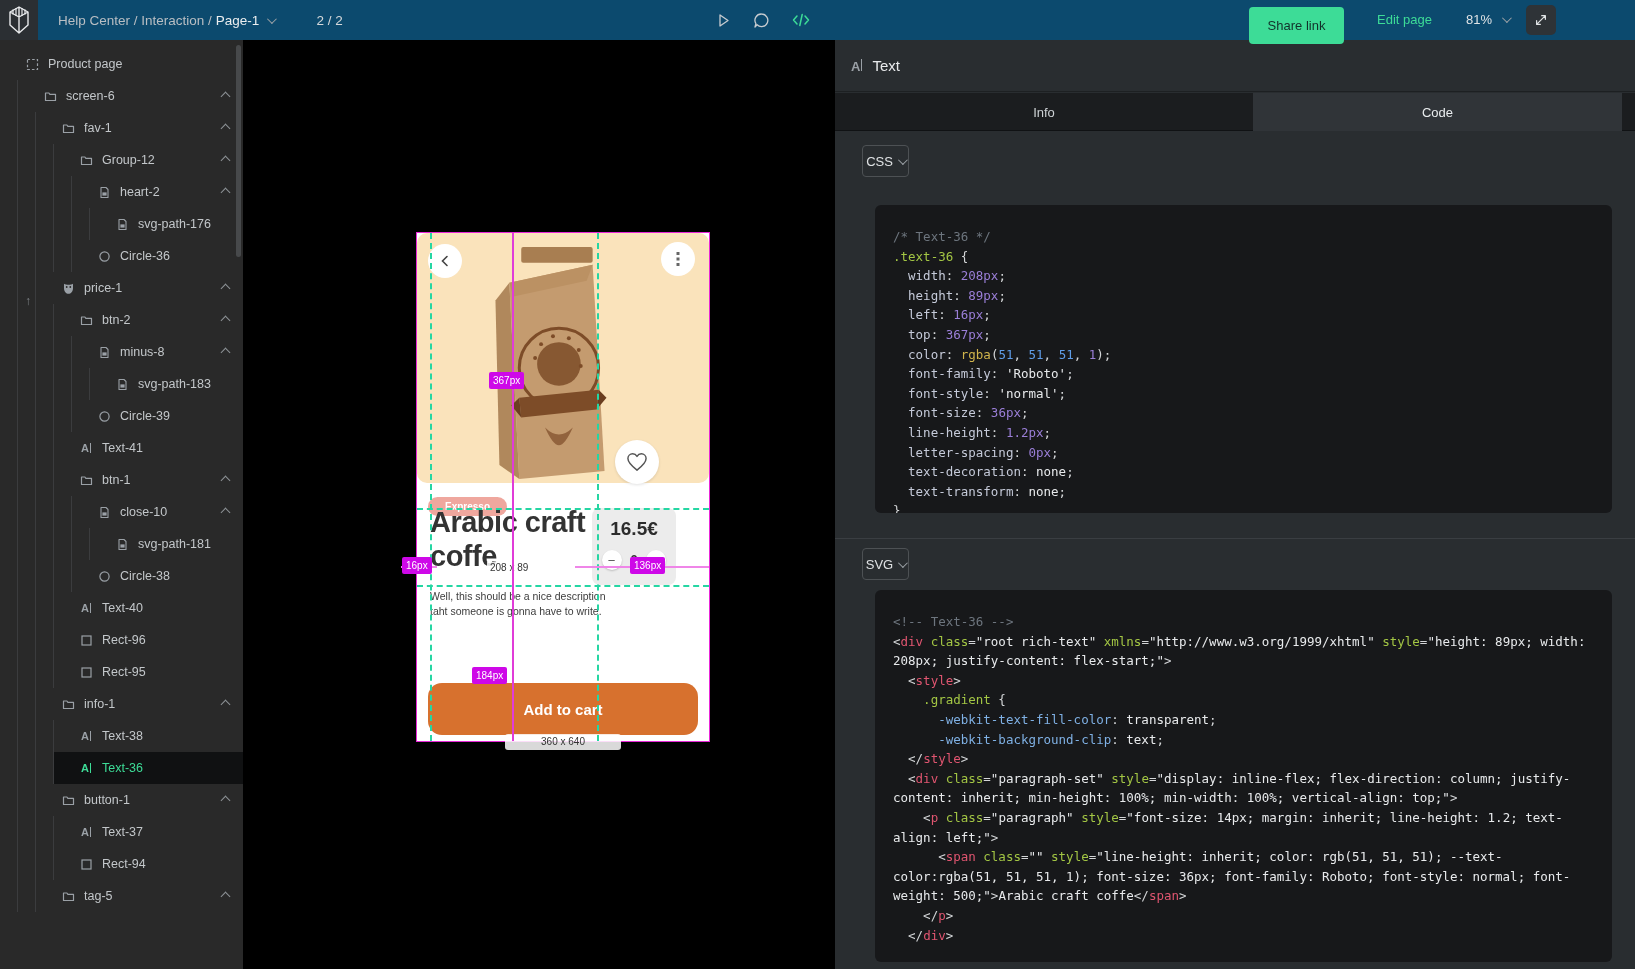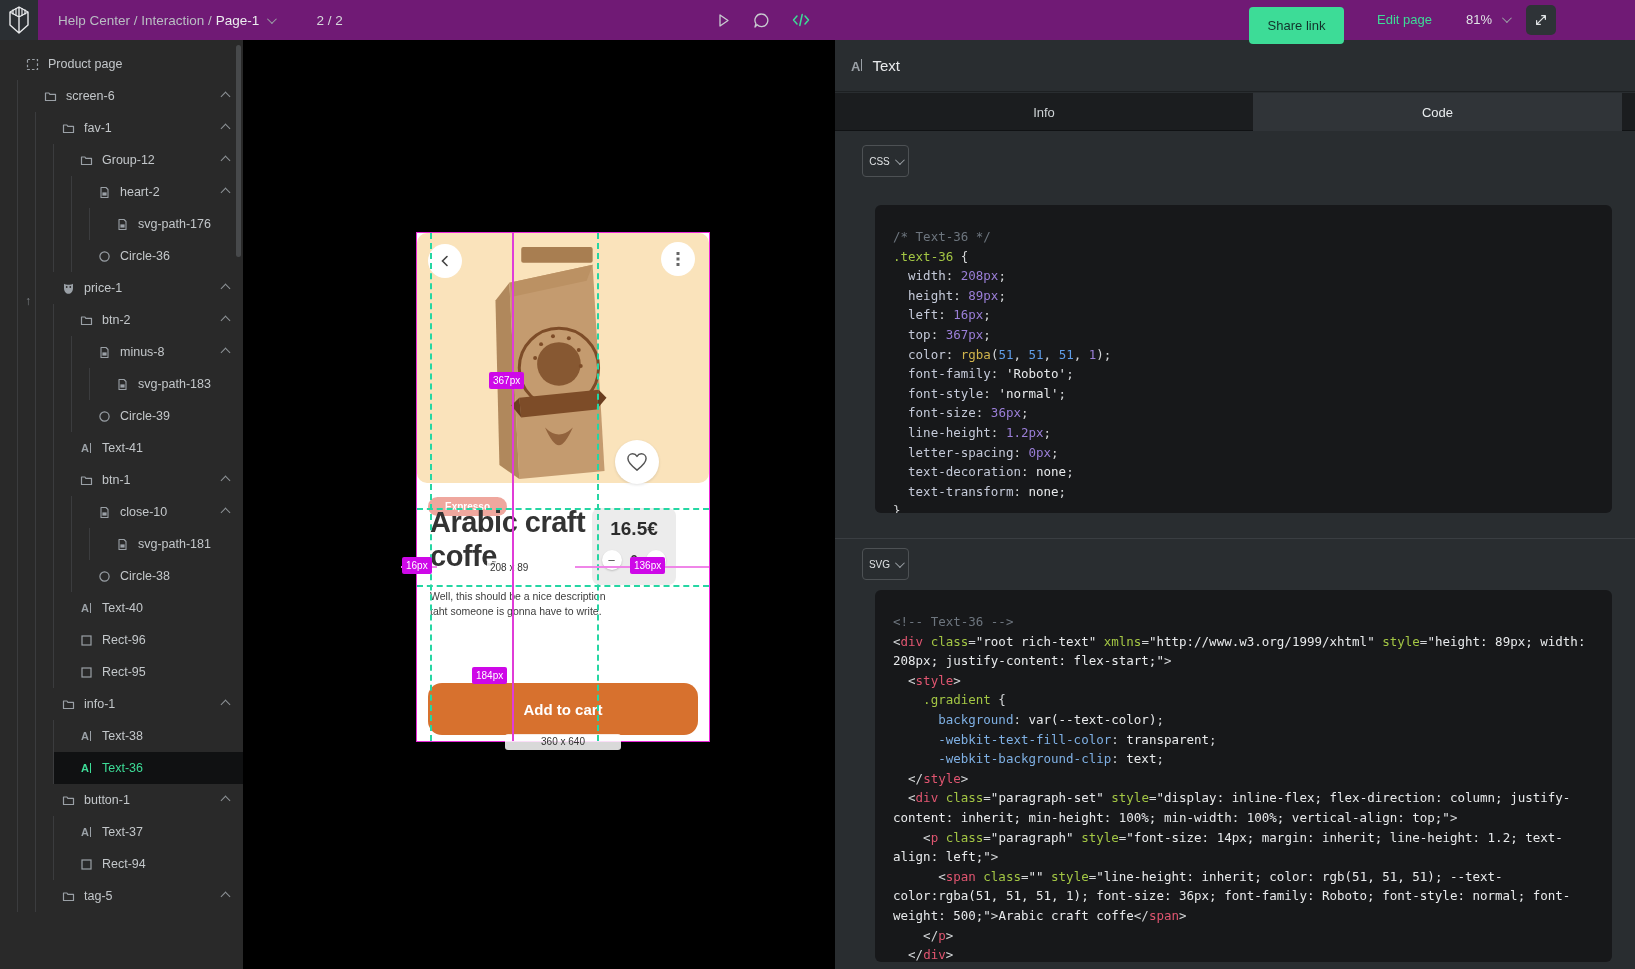--- a/index.html
+++ b/index.html
@@ -1,21 +1,21 @@
 <!DOCTYPE html>
 <html><head>
 <meta charset="utf-8">
 <style>
   * { margin:0; padding:0; box-sizing:border-box; }
   html,body { width:1635px; height:969px; background:#000; overflow:hidden;
               font-family:"Liberation Sans", sans-serif; }
 
   
   #topbar { position:absolute; left:0; top:0; width:1635px; height:40px;
-            background:#701a75; display:flex; align-items:center; z-index:30; }
+            background:#0c4a6e; display:flex; align-items:center; z-index:30; }
   #logo-box { width:38px; height:40px; background:#2b2f33; display:flex;
               align-items:center; justify-content:center; }
   #crumb { margin-left:20px; font-size:13.5px; color:#b9bec3; display:flex; align-items:center; gap:4px; }
   #crumb .cur { color:#eceeef; }
   .chev-down { width:7px; height:7px; border-right:1.5px solid #9aa0a5; border-bottom:1.5px solid #9aa0a5;
                transform:rotate(45deg) translateY(-2px); display:inline-block; margin-left:4px; }
   #pageind { margin-left:42px; font-size:13.5px; color:#d6d9db; }
   #center-icons { position:absolute; left:715px; top:0; height:40px; display:flex; align-items:center; gap:22px; }
   .tb-icon { cursor:pointer; display:flex; align-items:center; }
   #share-btn { position:absolute; left:1249px; top:7px; width:95px; height:37px; background:#3ddc97;
@@ -87,21 +87,21 @@
   #panel-head .ai { font-size:13px; }
   #panel-head .ab { height:12px; }
   #panel-title { color:#e8eaec; font-size:15px; }
   #tabbar { position:absolute; left:0; top:53px; width:800px; height:38px; background:#1b1d1f;
             border-bottom:1px solid #101214; display:flex; }
   .tab { height:38px; display:flex; align-items:center; justify-content:center; font-size:13px;
          color:#ced2d5; cursor:pointer; }
   #tab-info { width:418px; }
   #tab-code { width:369px; background:#303438; color:#eaedef; }
   .dd { position:absolute; width:47px; height:32px; border:1px solid #4d5154; border-radius:4px;
-        background:transparent; color:#dfe2e4; font-size:10px; display:flex; align-items:center;
+        background:transparent; color:#dfe2e4; font-size:13px; display:flex; align-items:center;
         justify-content:center; gap:5px; cursor:pointer; }
   #dd-css { left:27px; top:105px; }
   #dd-svg { left:27px; top:508px; }
   .dd .chev-down { margin-left:0; border-color:#9aa0a5; }
   .code-block { position:absolute; left:40px; width:737px; background:#17181a; border-radius:6px;
                 padding:22px 18px; font-family:"DejaVu Sans Mono", monospace; font-size:12.5px;
                 line-height:19.6px; color:#d4d6d8; overflow:hidden; }
   #css-block { top:153px; height:308px;margin-top:12px; }
   #svg-block { top:550px; height:372px; }
   .code-line { white-space:pre-wrap; word-break:break-word; }
@@ -539,21 +539,20 @@
 
   <div class="dd" id="dd-svg">
     <span>SVG</span>
     <span class="chev-down"></span>
   </div>
   <div class="code-block" id="svg-block">
       <div class="code-line"><span class="tok-cm">&lt;!-- Text-36 --&gt;</span></div>
       <div class="code-line"><span class="tok-pun">&lt;</span><span class="tok-tag">div</span><span class="tok-attr"> class</span><span class="tok-pun">=</span><span class="tok-aval">"root rich-text"</span><span class="tok-attr"> xmlns</span><span class="tok-pun">=</span><span class="tok-aval">"http://www.w3.org/1999/xhtml"</span><span class="tok-attr"> style</span><span class="tok-pun">=</span><span class="tok-aval">"height: 89px; width: 208px; justify-content: flex-start;"</span><span class="tok-pun">&gt;</span></div>
       <div class="code-line"><span class="tok-pun">  &lt;</span><span class="tok-tag">style</span><span class="tok-pun">&gt;</span></div>
       <div class="code-line"><span class="tok-sel">    .gradient</span><span class="tok-pun"> {</span></div>
-      <div class="code-line"><span class="tok-cprop">      background</span><span class="tok-pun">: </span><span class="tok-aval">var(--text-color)</span><span class="tok-pun">;</span></div>
       <div class="code-line"><span class="tok-cprop">      -webkit-text-fill-color</span><span class="tok-pun">: </span><span class="tok-aval">transparent</span><span class="tok-pun">;</span></div>
       <div class="code-line"><span class="tok-cprop">      -webkit-background-clip</span><span class="tok-pun">: </span><span class="tok-aval">text</span><span class="tok-pun">;</span></div>
       <div class="code-line"><span class="tok-pun">  &lt;/</span><span class="tok-tag">style</span><span class="tok-pun">&gt;</span></div>
       <div class="code-line"><span class="tok-pun">  &lt;</span><span class="tok-tag">div</span><span class="tok-attr"> class</span><span class="tok-pun">=</span><span class="tok-aval">"paragraph-set"</span><span class="tok-attr"> style</span><span class="tok-pun">=</span><span class="tok-aval">"display: inline-flex; flex-direction: column; justify-content: inherit; min-height: 100%; min-width: 100%; vertical-align: top;"</span><span class="tok-pun">&gt;</span></div>
       <div class="code-line"><span class="tok-pun">    &lt;</span><span class="tok-tag">p</span><span class="tok-attr"> class</span><span class="tok-pun">=</span><span class="tok-aval">"paragraph"</span><span class="tok-attr"> style</span><span class="tok-pun">=</span><span class="tok-aval">"font-size: 14px; margin: inherit; line-height: 1.2; text-align: left;"</span><span class="tok-pun">&gt;</span></div>
       <div class="code-line"><span class="tok-pun">      &lt;</span><span class="tok-tag">span</span><span class="tok-attr"> class</span><span class="tok-pun">=</span><span class="tok-aval">""</span><span class="tok-attr"> style</span><span class="tok-pun">=</span><span class="tok-aval">"line-height: inherit; color: rgb(51, 51, 51); --text-color:rgba(51, 51, 51, 1); font-size: 36px; font-family: Roboto; font-style: normal; font-weight: 500;"</span><span class="tok-pun">&gt;</span><span class="tok-txt">Arabic craft coffe</span><span class="tok-pun">&lt;/</span><span class="tok-tag">span</span><span class="tok-pun">&gt;</span></div>
       <div class="code-line"><span class="tok-pun">    &lt;/</span><span class="tok-tag">p</span><span class="tok-pun">&gt;</span></div>
       <div class="code-line"><span class="tok-pun">  &lt;/</span><span class="tok-tag">div</span><span class="tok-pun">&gt;</span></div>
     </div>
 </div>

